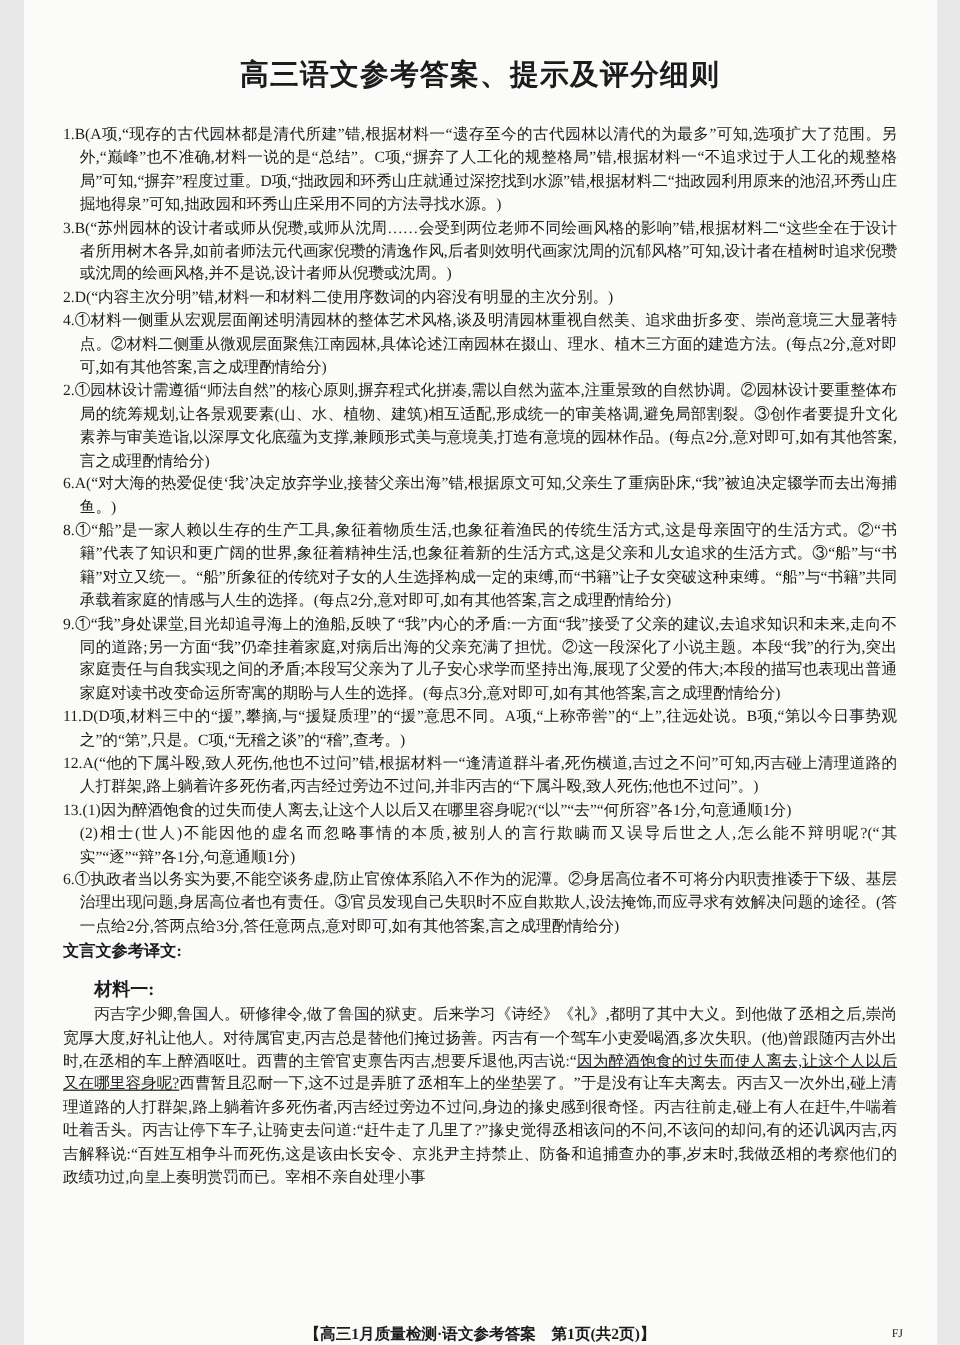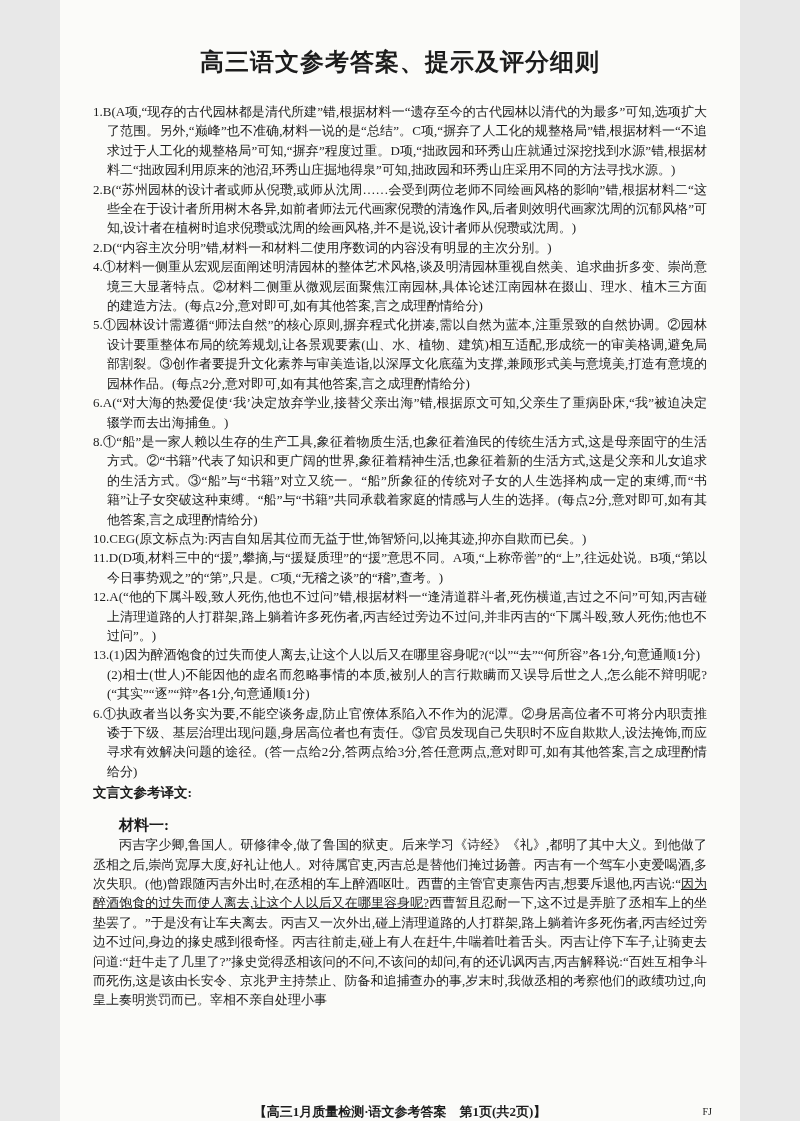--- a/index.html
+++ b/index.html
@@ -1,19 +1,19 @@
 <!DOCTYPE html>
 <html><head>
 <meta charset="utf-8">
 <style>
   html,body { margin:0; padding:0; }
   body { background:#e8e8e8; }
   .sheet {
     position:relative;
-    width:680px; height:1121px;
+    width:761px; height:1121px;
     margin:0 auto;
     background:#fbfbf9;
     font-family:"Liberation Serif","DejaVu Serif",serif;
     color:#1c1c1c;
     overflow:hidden;
     box-sizing:border-box;
   }
   .content { padding:40px 33px 0 33px; }
   .title {
     text-align:center;
@@ -76,27 +76,27 @@
 </style>
 </head>
 <body>
 
 <div class="sheet">
   <div class="content">
     <h1 class="title">高三语文参考答案、提示及评分细则</h1>
 
     <div>
         <p class="ans hang">1.B(A项,“现存的古代园林都是清代所建”错,根据材料一“遗存至今的古代园林以清代的为最多”可知,选项扩大了范围。另外,“巅峰”也不准确,材料一说的是“总结”。C项,“摒弃了人工化的规整格局”错,根据材料一“不追求过于人工化的规整格局”可知,“摒弃”程度过重。D项,“拙政园和环秀山庄就通过深挖找到水源”错,根据材料二“拙政园利用原来的池沼,环秀山庄掘地得泉”可知,拙政园和环秀山庄采用不同的方法寻找水源。)</p>
-        <p class="ans hang">2.B(“苏州园林的设计者或师从倪瓒,或师从沈周……会受到两位老师不同绘画风格的影响”错,根据材料二“这些全在于设计者所用树木各异,如前者师法元代画家倪瓒的清逸作风,后者则效明代画家沈周的沉郁风格”可知,设计者在植树时追求倪瓒或沈周的绘画风格,并不是说,设计者师从倪瓒或沈周。)</p>
+        <p class="ans hang">3.B(“苏州园林的设计者或师从倪瓒,或师从沈周……会受到两位老师不同绘画风格的影响”错,根据材料二“这些全在于设计者所用树木各异,如前者师法元代画家倪瓒的清逸作风,后者则效明代画家沈周的沉郁风格”可知,设计者在植树时追求倪瓒或沈周的绘画风格,并不是说,设计者师从倪瓒或沈周。)</p>
         <p class="ans hang">2.D(“内容主次分明”错,材料一和材料二使用序数词的内容没有明显的主次分别。)</p>
         <p class="ans hang">4.①材料一侧重从宏观层面阐述明清园林的整体艺术风格,谈及明清园林重视自然美、追求曲折多变、崇尚意境三大显著特点。②材料二侧重从微观层面聚焦江南园林,具体论述江南园林在掇山、理水、植木三方面的建造方法。(每点2分,意对即可,如有其他答案,言之成理酌情给分)</p>
-        <p class="ans hang">5.①园林设计需遵循“师法自然”的核心原则,摒弃程式化拼凑,需以自然为蓝本,注重景致的自然协调。②园林设计要重整体布局的统筹规划,让各景观要素(山、水、植物、建筑)相互适配,形成统一的审美格调,避免局部割裂。③创作者要提升文化素养与审美造诣,以深厚文化底蕴为支撑,兼顾形式美与意境美,打造有意境的园林作品。(每点2分,意对即可,如有其他答案,言之成理酌情给分)</p>
+        <p class="ans hang">2.①园林设计需遵循“师法自然”的核心原则,摒弃程式化拼凑,需以自然为蓝本,注重景致的自然协调。②园林设计要重整体布局的统筹规划,让各景观要素(山、水、植物、建筑)相互适配,形成统一的审美格调,避免局部割裂。③创作者要提升文化素养与审美造诣,以深厚文化底蕴为支撑,兼顾形式美与意境美,打造有意境的园林作品。(每点2分,意对即可,如有其他答案,言之成理酌情给分)</p>
         <p class="ans hang">6.A(“对大海的热爱促使‘我’决定放弃学业,接替父亲出海”错,根据原文可知,父亲生了重病卧床,“我”被迫决定辍学而去出海捕鱼。)</p>
         <p class="ans hang">8.①“船”是一家人赖以生存的生产工具,象征着物质生活,也象征着渔民的传统生活方式,这是母亲固守的生活方式。②“书籍”代表了知识和更广阔的世界,象征着精神生活,也象征着新的生活方式,这是父亲和儿女追求的生活方式。③“船”与“书籍”对立又统一。“船”所象征的传统对子女的人生选择构成一定的束缚,而“书籍”让子女突破这种束缚。“船”与“书籍”共同承载着家庭的情感与人生的选择。(每点2分,意对即可,如有其他答案,言之成理酌情给分)</p>
-        <p class="ans hang">10.CEG(原文标点为:丙吉自知居其位而无益于世,饰智矫问,以掩其迹,抑亦自欺而已矣。)</p>
+        <p class="ans hang">9.①“我”身处课堂,目光却追寻海上的渔船,反映了“我”内心的矛盾:一方面“我”接受了父亲的建议,去追求知识和未来,走向不同的道路;另一方面“我”仍牵挂着家庭,对病后出海的父亲充满了担忧。②这一段深化了小说主题。本段“我”的行为,突出家庭责任与自我实现之间的矛盾;本段写父亲为了儿子安心求学而坚持出海,展现了父爱的伟大;本段的描写也表现出普通家庭对读书改变命运所寄寓的期盼与人生的选择。(每点3分,意对即可,如有其他答案,言之成理酌情给分)</p>
         <p class="ans hang">11.D(D项,材料三中的“援”,攀摘,与“援疑质理”的“援”意思不同。A项,“上称帝喾”的“上”,往远处说。B项,“第以今日事势观之”的“第”,只是。C项,“无稽之谈”的“稽”,查考。)</p>
         <p class="ans hang">12.A(“他的下属斗殴,致人死伤,他也不过问”错,根据材料一“逢清道群斗者,死伤横道,吉过之不问”可知,丙吉碰上清理道路的人打群架,路上躺着许多死伤者,丙吉经过旁边不过问,并非丙吉的“下属斗殴,致人死伤;他也不过问”。)</p>
         <p class="ans hang">13.(1)因为醉酒饱食的过失而使人离去,让这个人以后又在哪里容身呢?(“以”“去”“何所容”各1分,句意通顺1分)</p>
         <p class="ans sub">(2)相士(世人)不能因他的虚名而忽略事情的本质,被别人的言行欺瞒而又误导后世之人,怎么能不辩明呢?(“其实”“逐”“辩”各1分,句意通顺1分)</p>
         <p class="ans hang">6.①执政者当以务实为要,不能空谈务虚,防止官僚体系陷入不作为的泥潭。②身居高位者不可将分内职责推诿于下级、基层治理出现问题,身居高位者也有责任。③官员发现自己失职时不应自欺欺人,设法掩饰,而应寻求有效解决问题的途径。(答一点给2分,答两点给3分,答任意两点,意对即可,如有其他答案,言之成理酌情给分)</p>
       </div>
 
     <p class="sec-title">文言文参考译文:</p>
     <p class="mat-label">材料一:</p>
     <p class="mat-text"><span>丙吉字少卿,鲁国人。研修律令,做了鲁国的狱吏。后来学习《诗经》《礼》,都明了其中大义。到他做了丞相之后,崇尚宽厚大度,好礼让他人。对待属官吏,丙吉总是替他们掩过扬善。丙吉有一个驾车小吏爱喝酒,多次失职。(他)曾跟随丙吉外出时,在丞相的车上醉酒呕吐。西曹的主管官吏禀告丙吉,想要斥退他,丙吉说:“</span><span class="u">因为醉酒饱食的过失而使人离去,让这个人以后又在哪里容身呢?</span><span>西曹暂且忍耐一下,这不过是弄脏了丞相车上的坐垫罢了。”于是没有让车夫离去。丙吉又一次外出,碰上清理道路的人打群架,路上躺着许多死伤者,丙吉经过旁边不过问,身边的掾史感到很奇怪。丙吉往前走,碰上有人在赶牛,牛喘着吐着舌头。丙吉让停下车子,让骑吏去问道:“赶牛走了几里了?”掾史觉得丞相该问的不问,不该问的却问,有的还讥讽丙吉,丙吉解释说:“百姓互相争斗而死伤,这是该由长安令、京兆尹主持禁止、防备和追捕查办的事,岁末时,我做丞相的考察他们的政绩功过,向皇上奏明赏罚而已。宰相不亲自处理小事</span></p>

